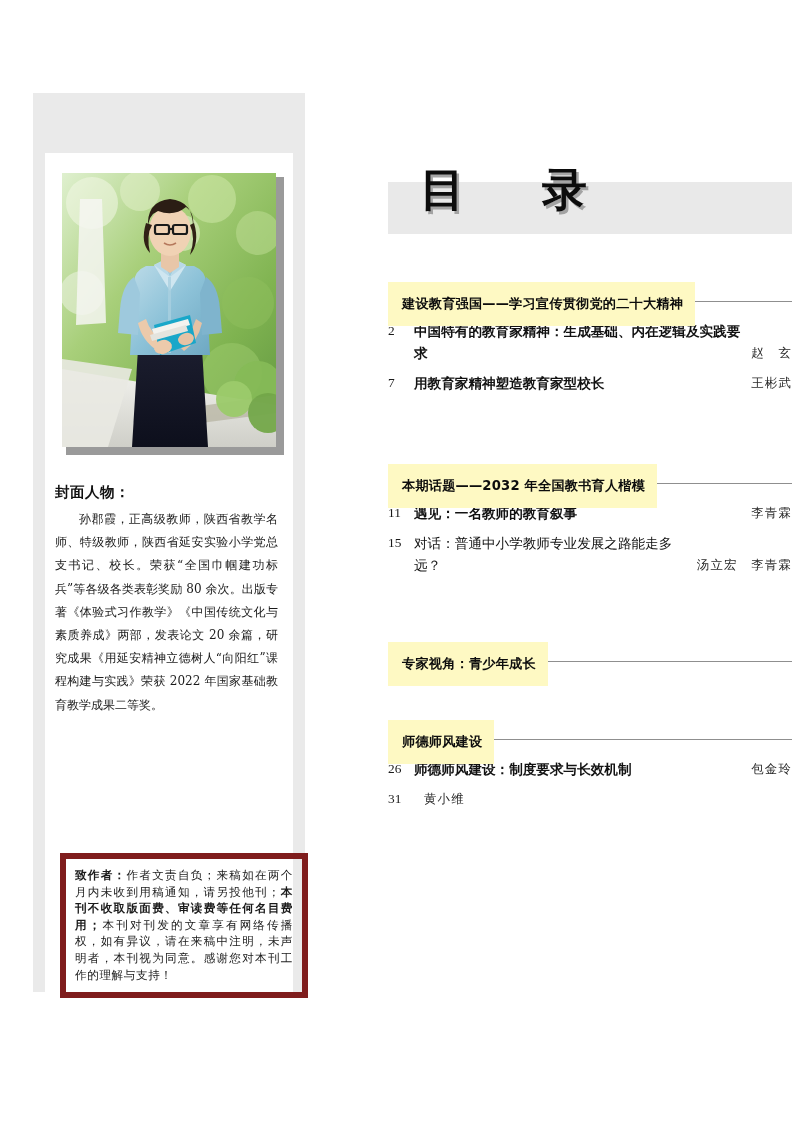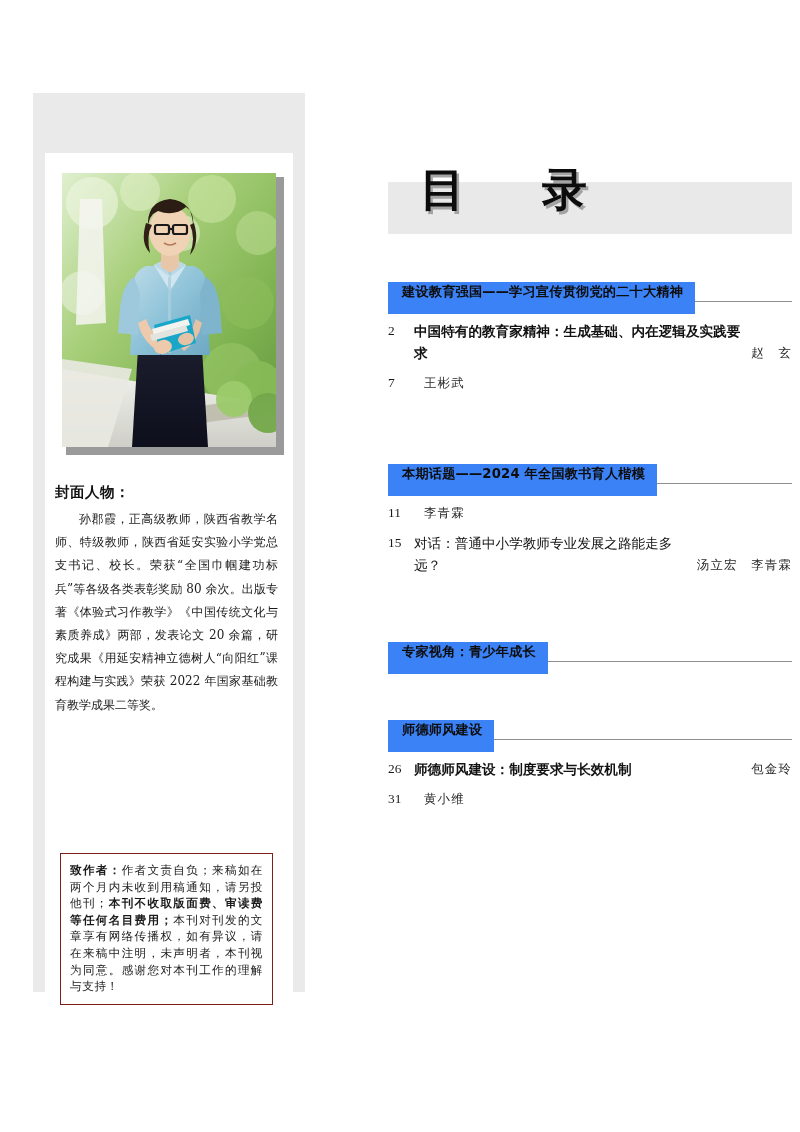--- a/index.html
+++ b/index.html
@@ -84,22 +84,22 @@
     text-justify: inter-ideograph;
     text-indent: 2em;
     font-family: "DejaVu Serif", "Liberation Serif", serif;
   }
 
   
   .notice-box {
     position: absolute;
     left: 60px;
     top: 853px;
-    width: 213px;
-    border: 1px solid #7f1d1d;
+    width: 248px;
+    border: 6px solid #7f1d1d;
     padding: 8px 9px 9px 9px;
     box-sizing: border-box;
   }
   .notice-text {
     font-size: 11.6px;
     line-height: 16.6px;
     color: #1a1a1a;
     text-align: justify;
     text-justify: inter-ideograph;
     letter-spacing: 0.6px;
@@ -142,27 +142,27 @@
 
   .section { margin-bottom: 0; }
 
   .sec-head {
     position: relative;
     height: 20px;
     margin-bottom: 0;
   }
   .sec-head .band {
     display: inline-block;
-    background: #3b82f6;
+    background: #fef9c3;
     color: #0d0d0d;
     font-size: 13.2px;
     font-weight: bold;
     line-height: 20px;
     height: 32px;
-    padding: 0 12px 0 14px;
+    padding: 12px 12px 0 14px;
     white-space: nowrap;
     font-family: "DejaVu Sans", "Liberation Sans", sans-serif;
     letter-spacing: 0.2px;
     position: relative;
     z-index: 2;
     vertical-align: top;
   }
   .sec-head .rule {
     position: absolute;
     left: 0;
@@ -344,35 +344,41 @@
       <div class="entries">
         <div class="entry bold">
           <span class="pg">2</span>
           <span class="mid">
             <span class="ttl">中国特有的教育家精神：生成基础、内在逻辑及实践要求</span>
           </span>
           <span class="au">赵　玄</span>
         </div>
         <div class="entry bold">
           <span class="pg">7</span>
+          <span class="mid">
+            <span class="ttl">用教育家精神塑造教育家型校长</span>
+          </span>
           <span class="au">王彬武</span>
         </div>
       </div>
     </div>
 
     <div style="height:62px"></div>
 
     <div class="section">
       <div class="sec-head">
-        <span class="band">本期话题——2024 年全国教书育人楷模</span>
+        <span class="band">本期话题——2032 年全国教书育人楷模</span>
         <span class="rule"></span>
       </div>
       <div class="entries">
         <div class="entry bold">
           <span class="pg">11</span>
+          <span class="mid">
+            <span class="ttl">遇见：一名教师的教育叙事</span>
+          </span>
           <span class="au">李青霖</span>
         </div>
         <div class="entry">
           <span class="pg">15</span>
           <span class="mid">
             <span class="ttl">对话：普通中小学教师专业发展之路能走多远？</span>
           </span>
           <span class="au">汤立宏　李青霖</span>
         </div>
       </div>

